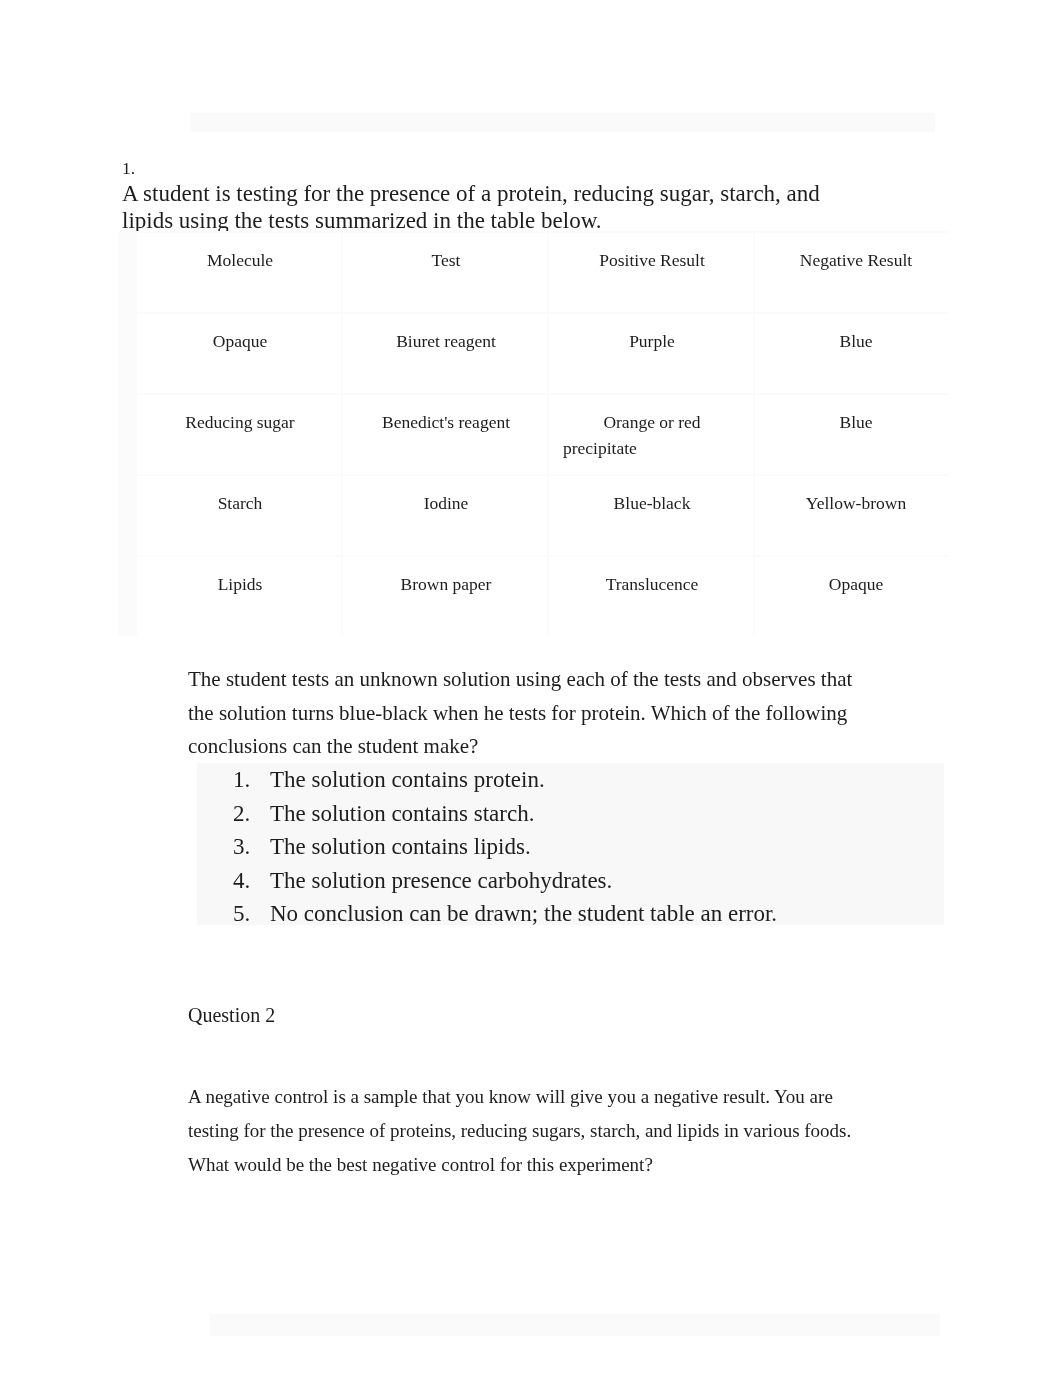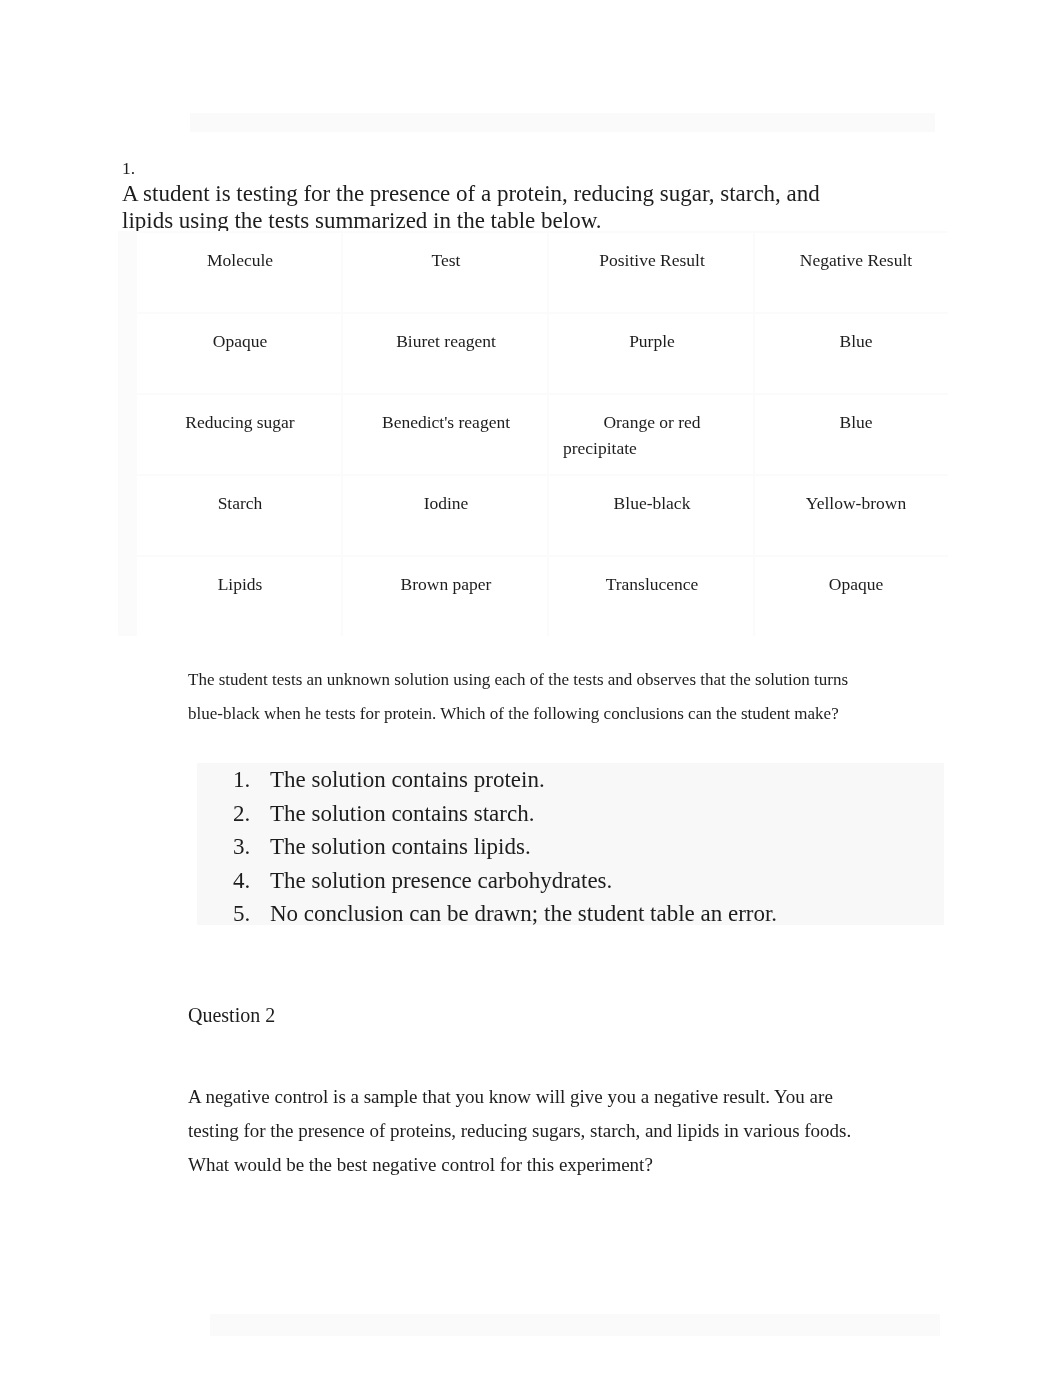--- a/index.html
+++ b/index.html
@@ -96,21 +96,21 @@
   .cell-text { display: block; text-align: center; }
 
   
   .question-block {
     position: absolute;
     left: 188px;
     top: 663px;
     width: 700px;
   }
   .question-stem {
-    font-size: 17px;
+    font-size: 21px;
     line-height: 33.6px;
     margin: 0;
     width: 690px;
   }
 
   .answers-bg {
     position: absolute;
     left: 197px;
     top: 763px;
     width: 747px;

